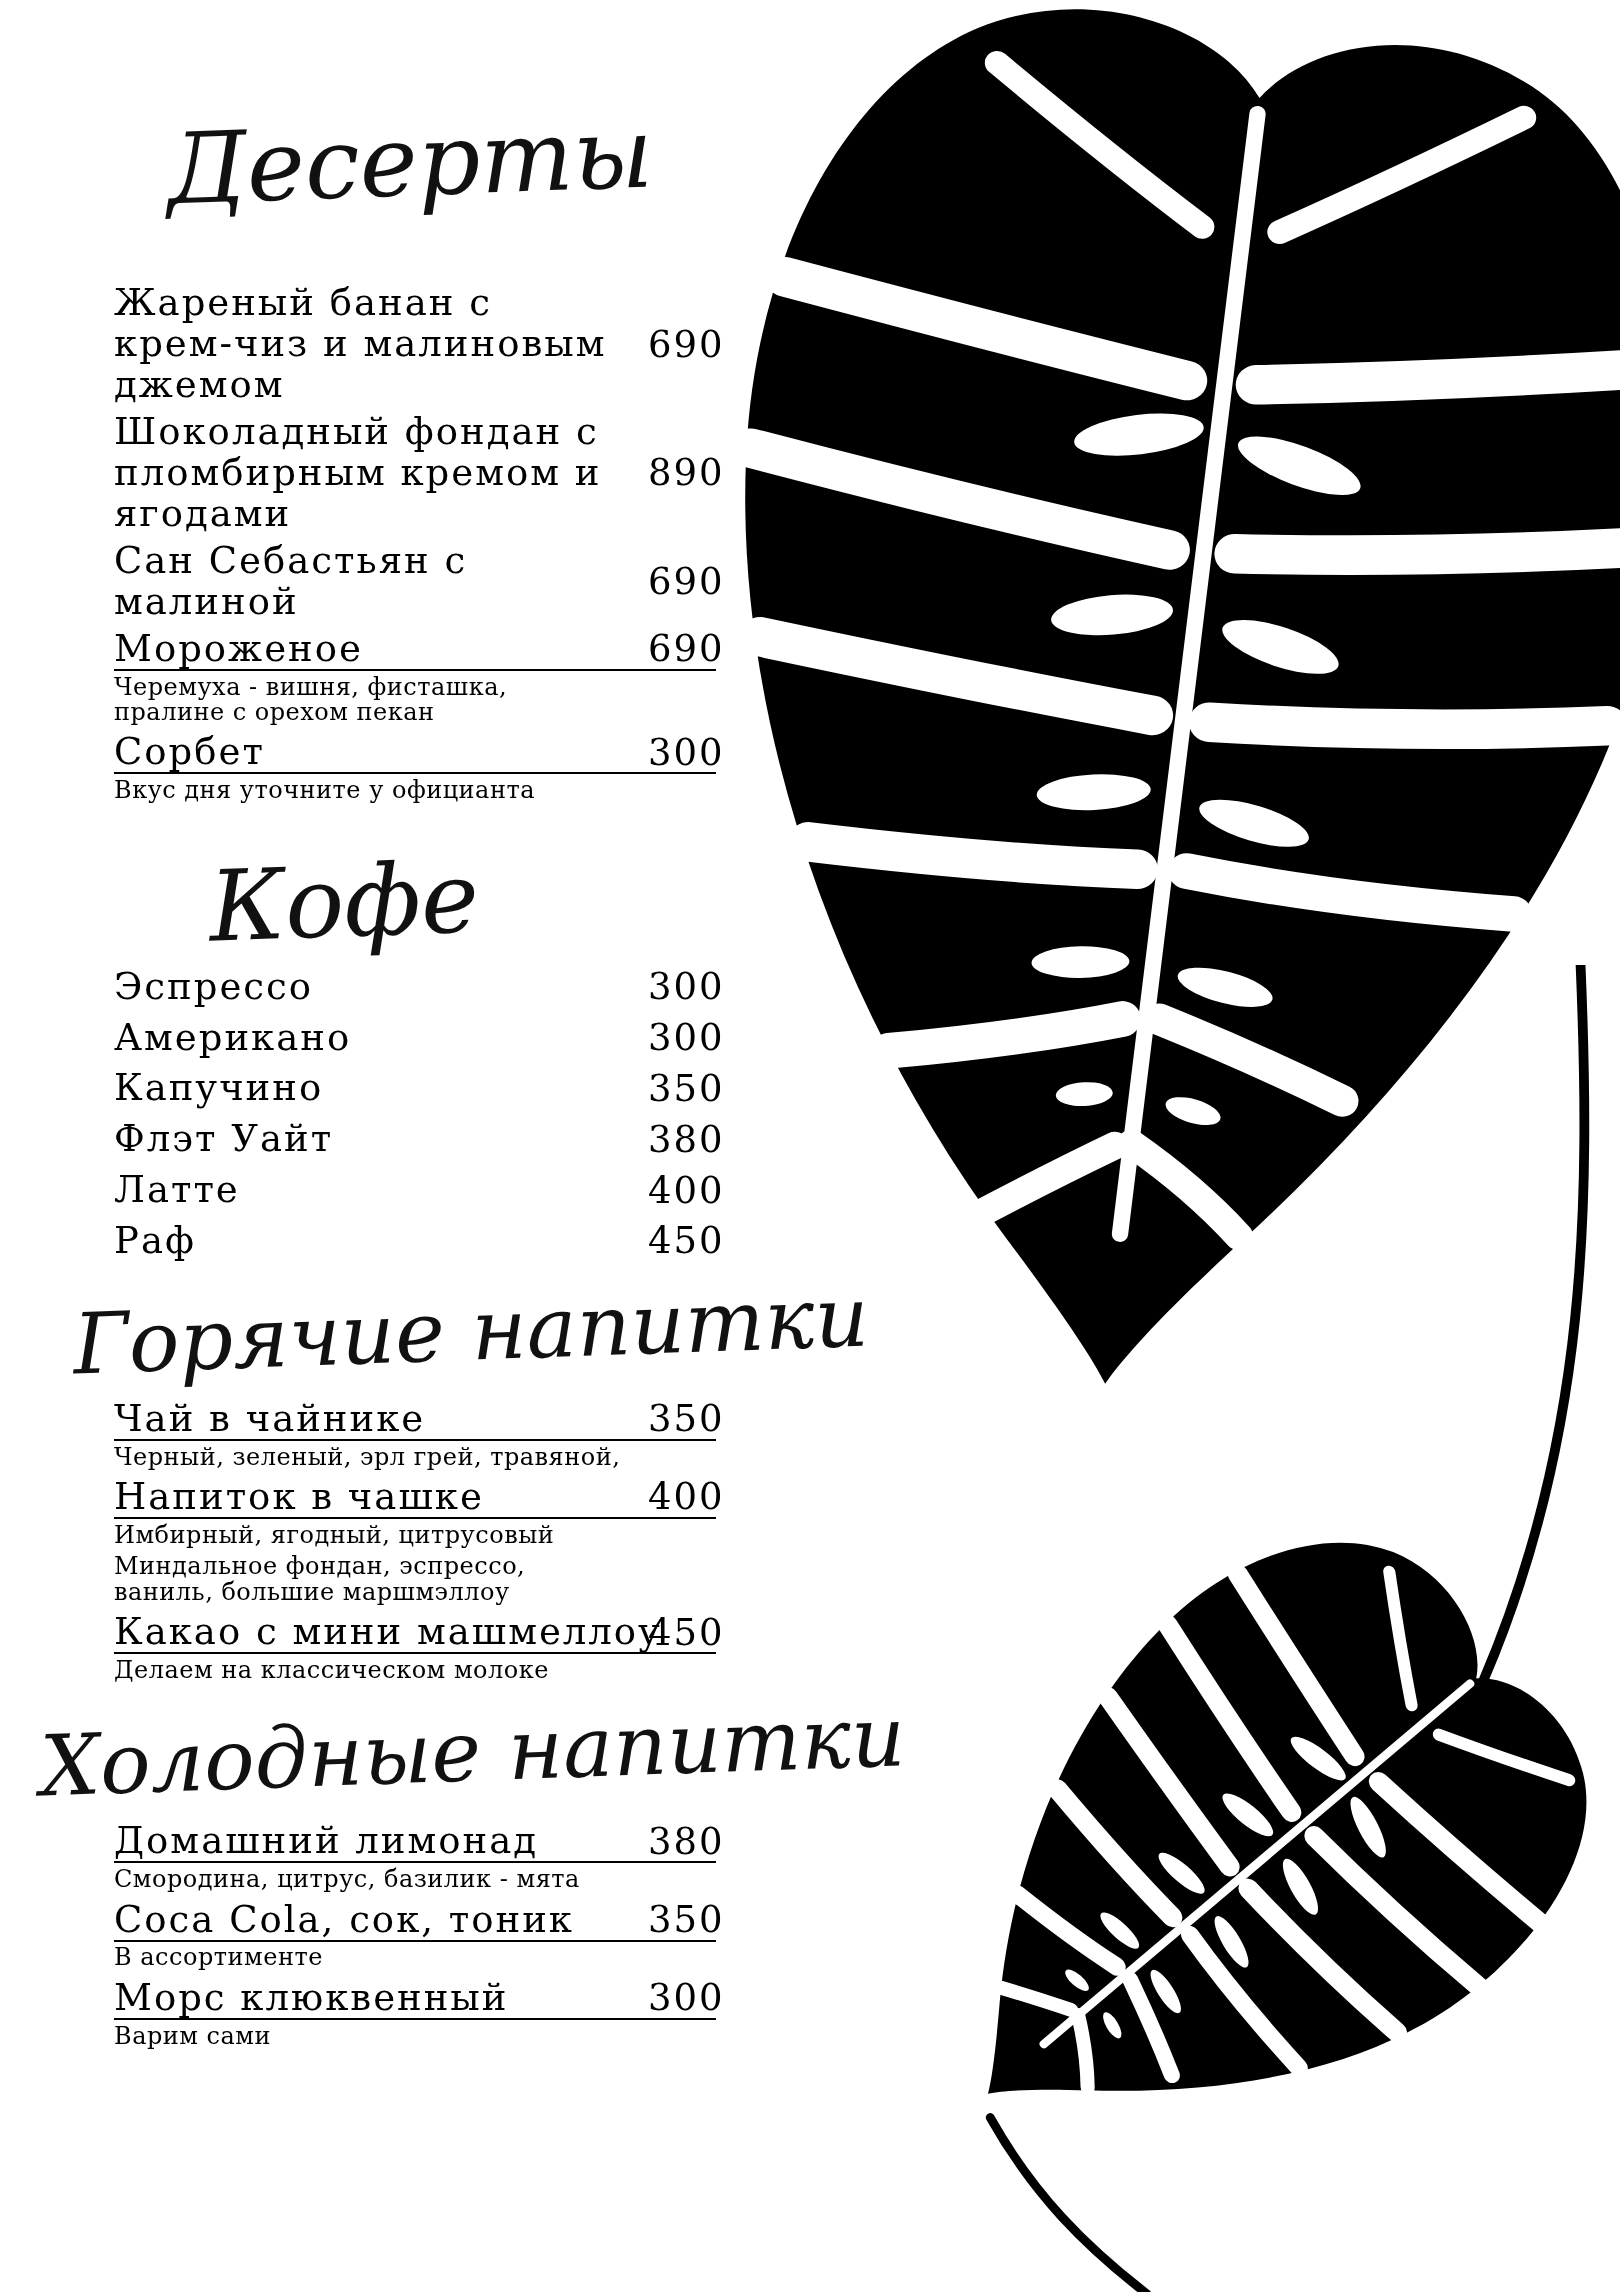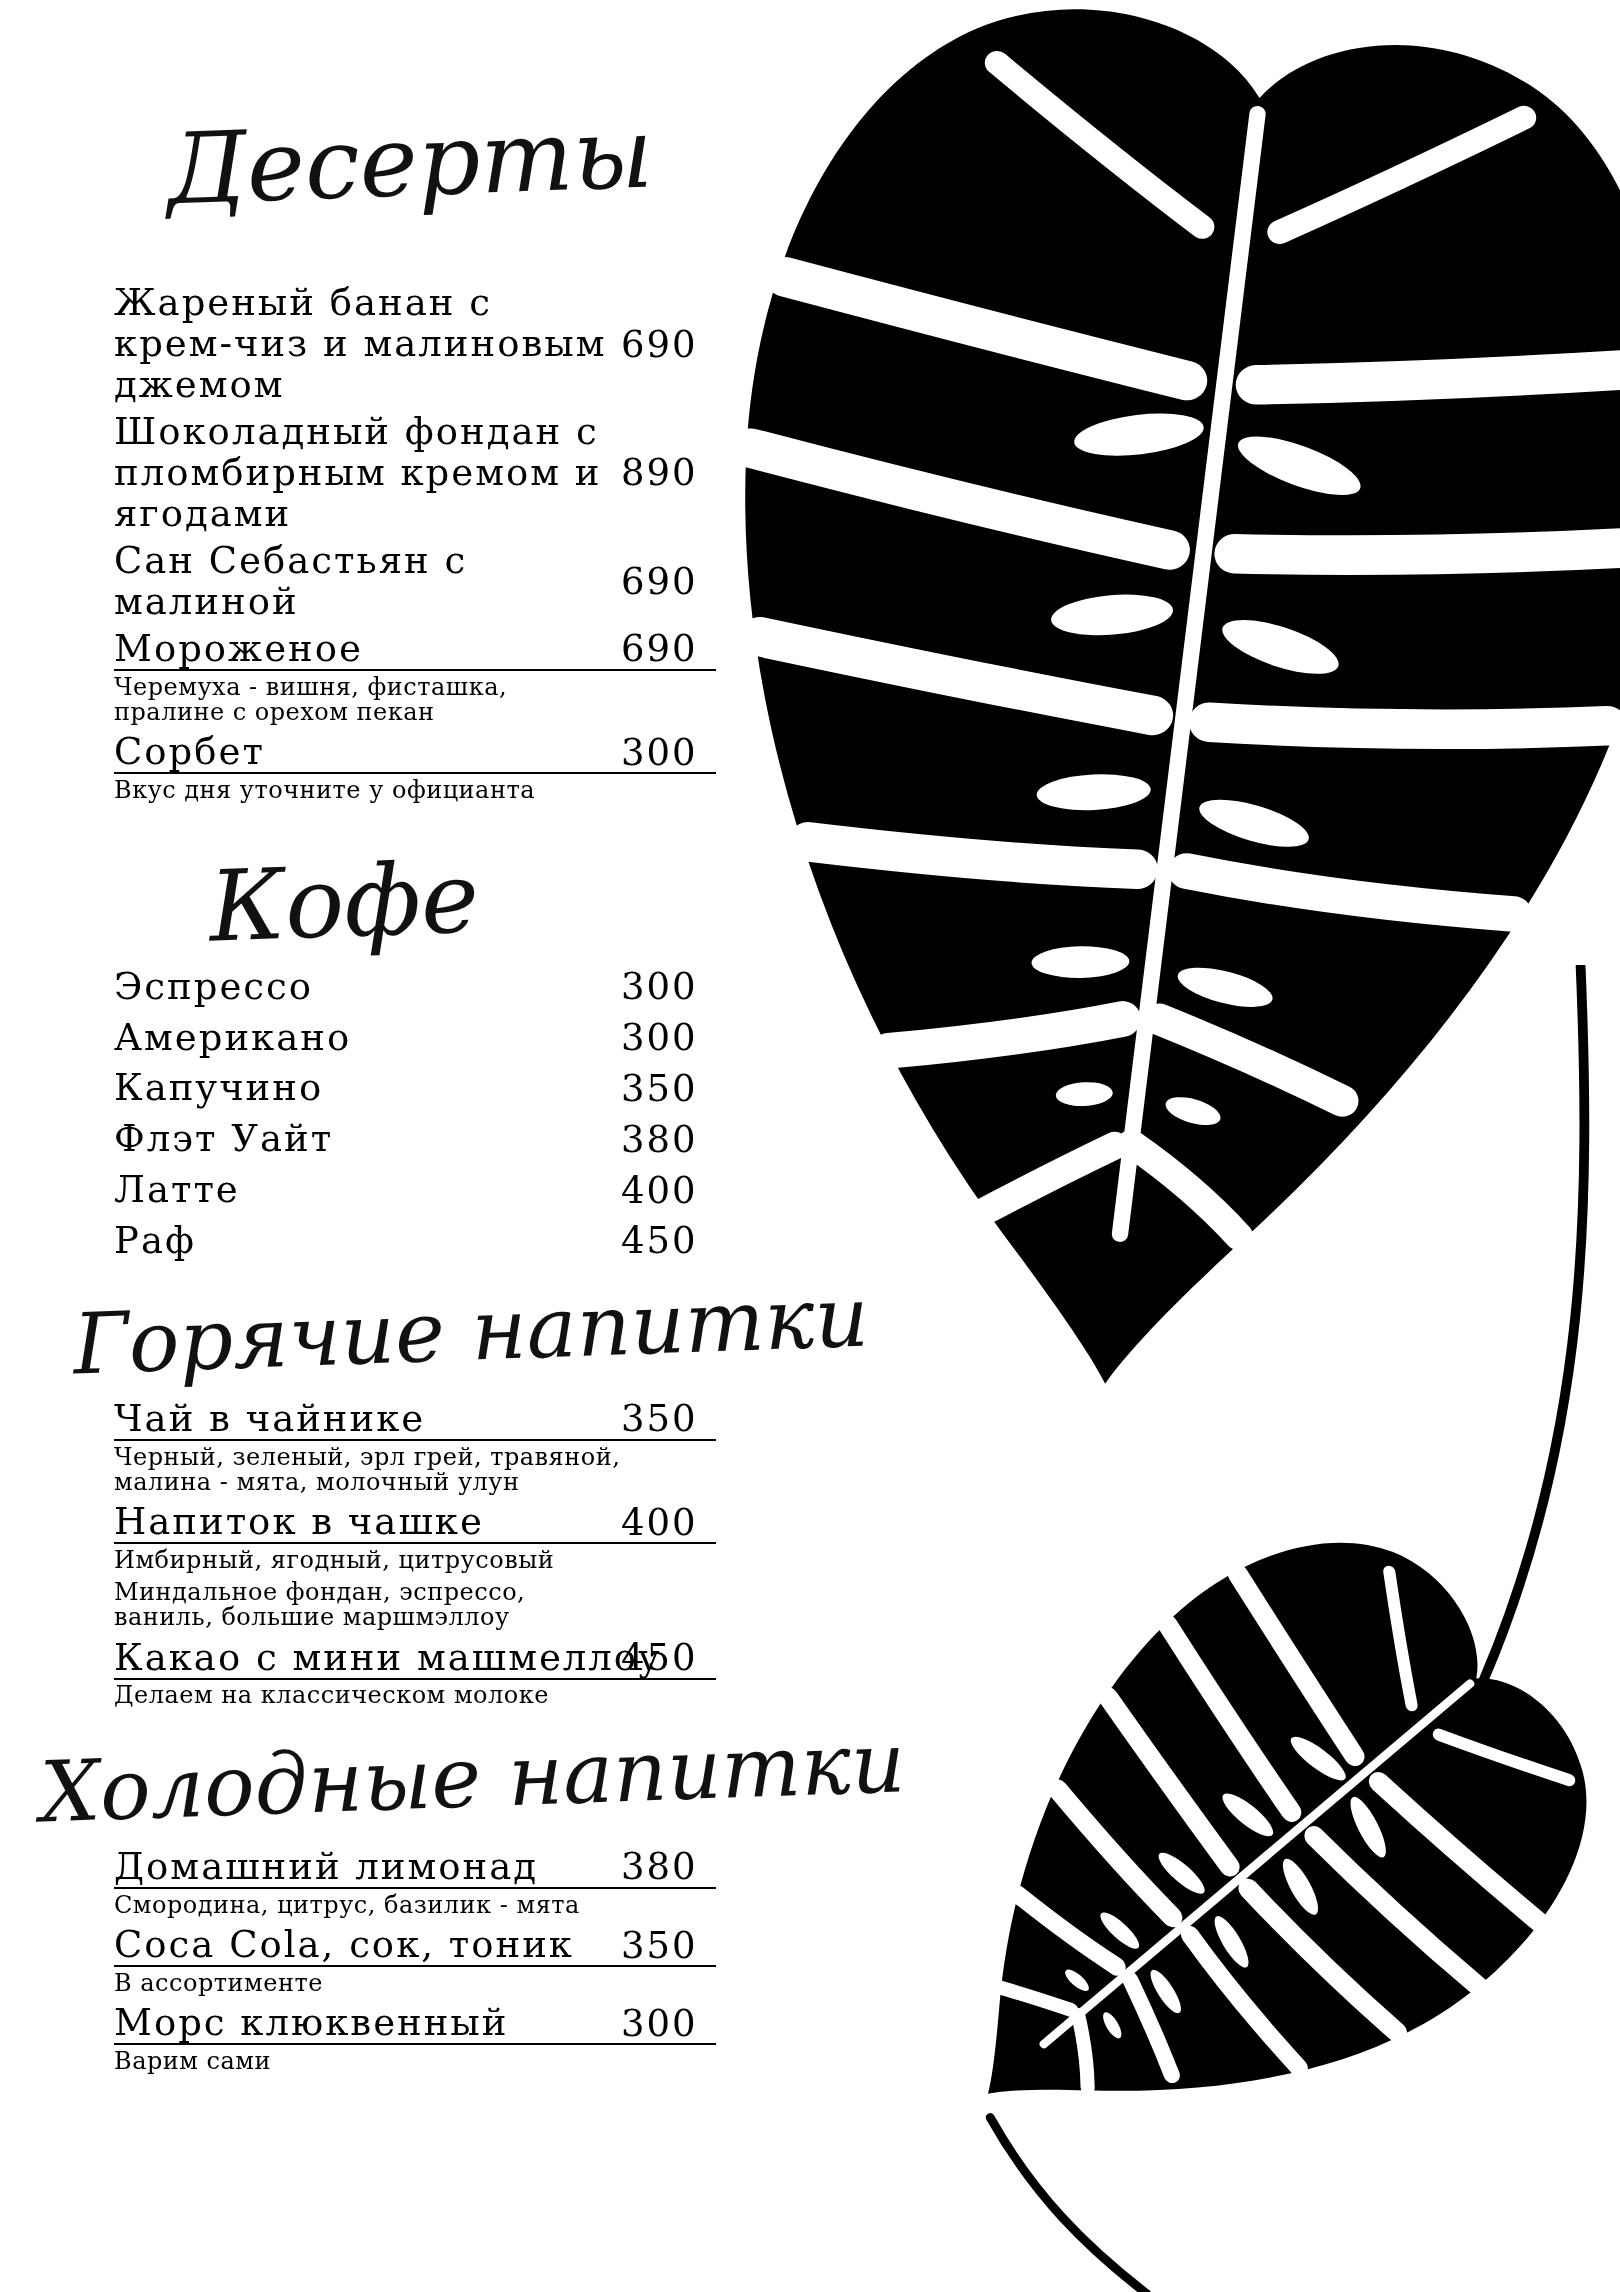--- a/index.html
+++ b/index.html
@@ -17,21 +17,21 @@
   .section-desserts .heading { left:-4.9px; margin-bottom:57px; }
   .section-coffee .heading { left:-71px; margin-top:35px; }
   .section-hot-drinks .heading { left:-41px; margin-top:8.8px; font-size:84px; }
   .section-cold-drinks .heading { left:-74px; margin-top:9.8px; font-size:84px; }
   .item { margin-bottom:5.9px; }
   .section-coffee .item { margin-bottom:9.8px; }
   .row { position:relative; }
   .item.underlined .row { border-bottom:2.9px solid #000; }
   .name { font-size:37px; line-height:41px; letter-spacing:2px; }
   .price {
-    position:absolute; left:507px; top:50%; transform:translateY(-50%);
+    position:absolute; left:534px; top:50%; transform:translateY(-50%);
     font-size:37px; letter-spacing:2px; white-space:nowrap;
   }
   .desc { font-size:24px; line-height:25.5px; letter-spacing:0.5px; margin-top:3.9px; }
   svg.decor { position:absolute; z-index:1; }
   .hidden-defs { position:absolute; width:0; height:0; overflow:hidden; }
 </style>
 </head>
 <body>
 
 <div class="page">
@@ -200,21 +200,20 @@
         <div class="heading">Горячие напитки</div>
         <div class="item underlined">
           <div class="row">
             <div class="name">
               <div class="nl">Чай в чайнике</div>
             </div>
             <div class="price">350</div>
           </div>
           <div class="desc">
             <div class="dl">Черный, зеленый, эрл грей, травяной,</div>
-            <div class="dl">малина - мята, молочный улун</div>
           </div>
         </div>
         <div class="item underlined">
           <div class="row">
             <div class="name">
               <div class="nl">Напиток в чашке</div>
             </div>
             <div class="price">400</div>
           </div>
           <div class="desc">

